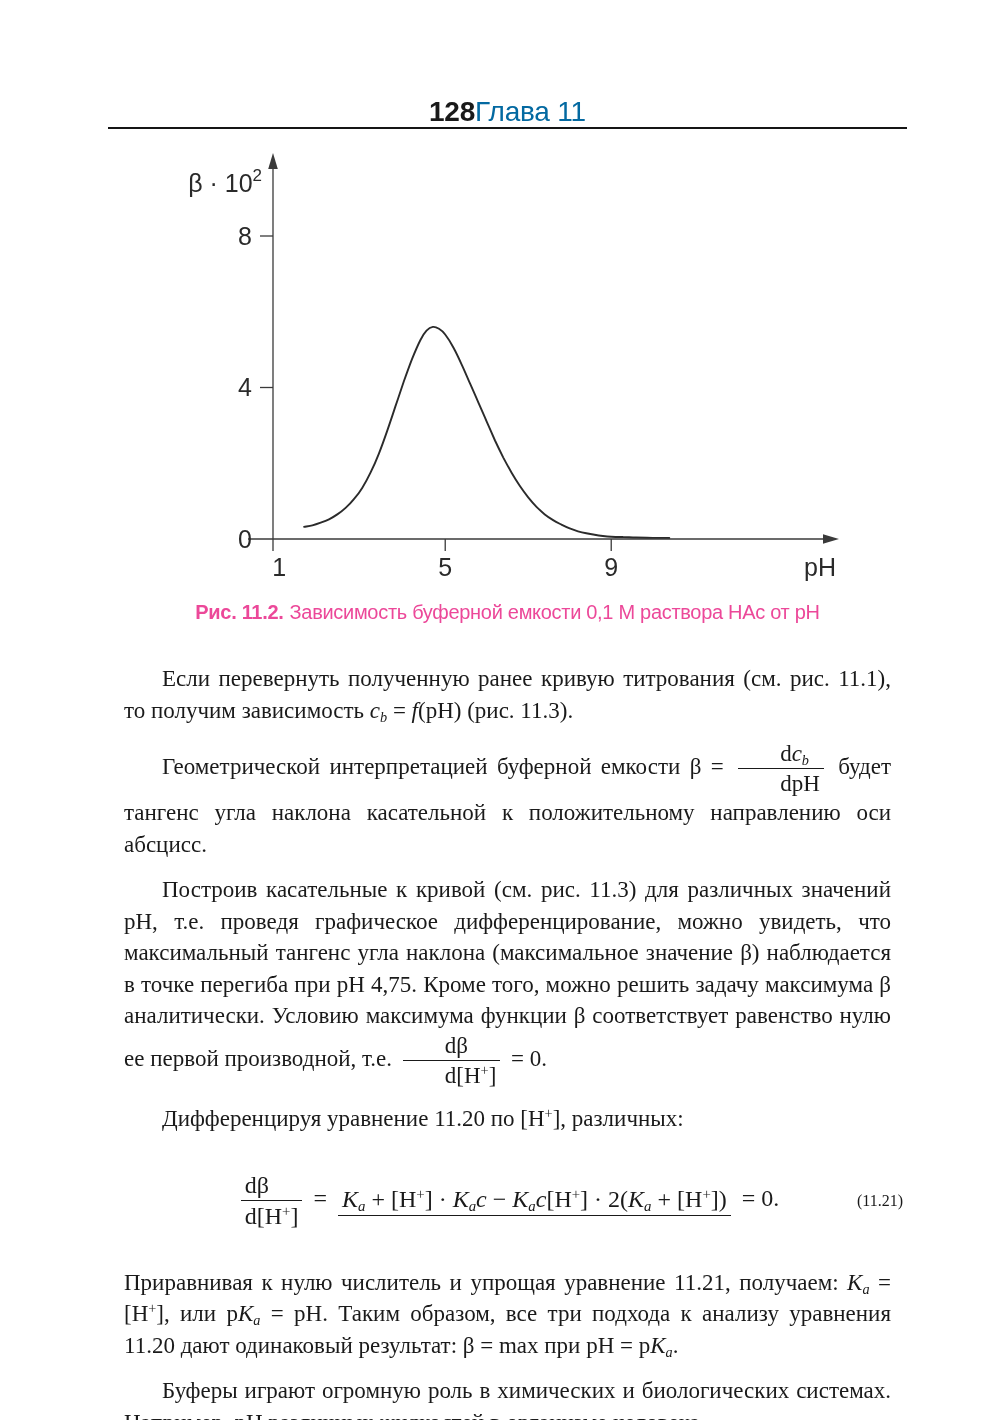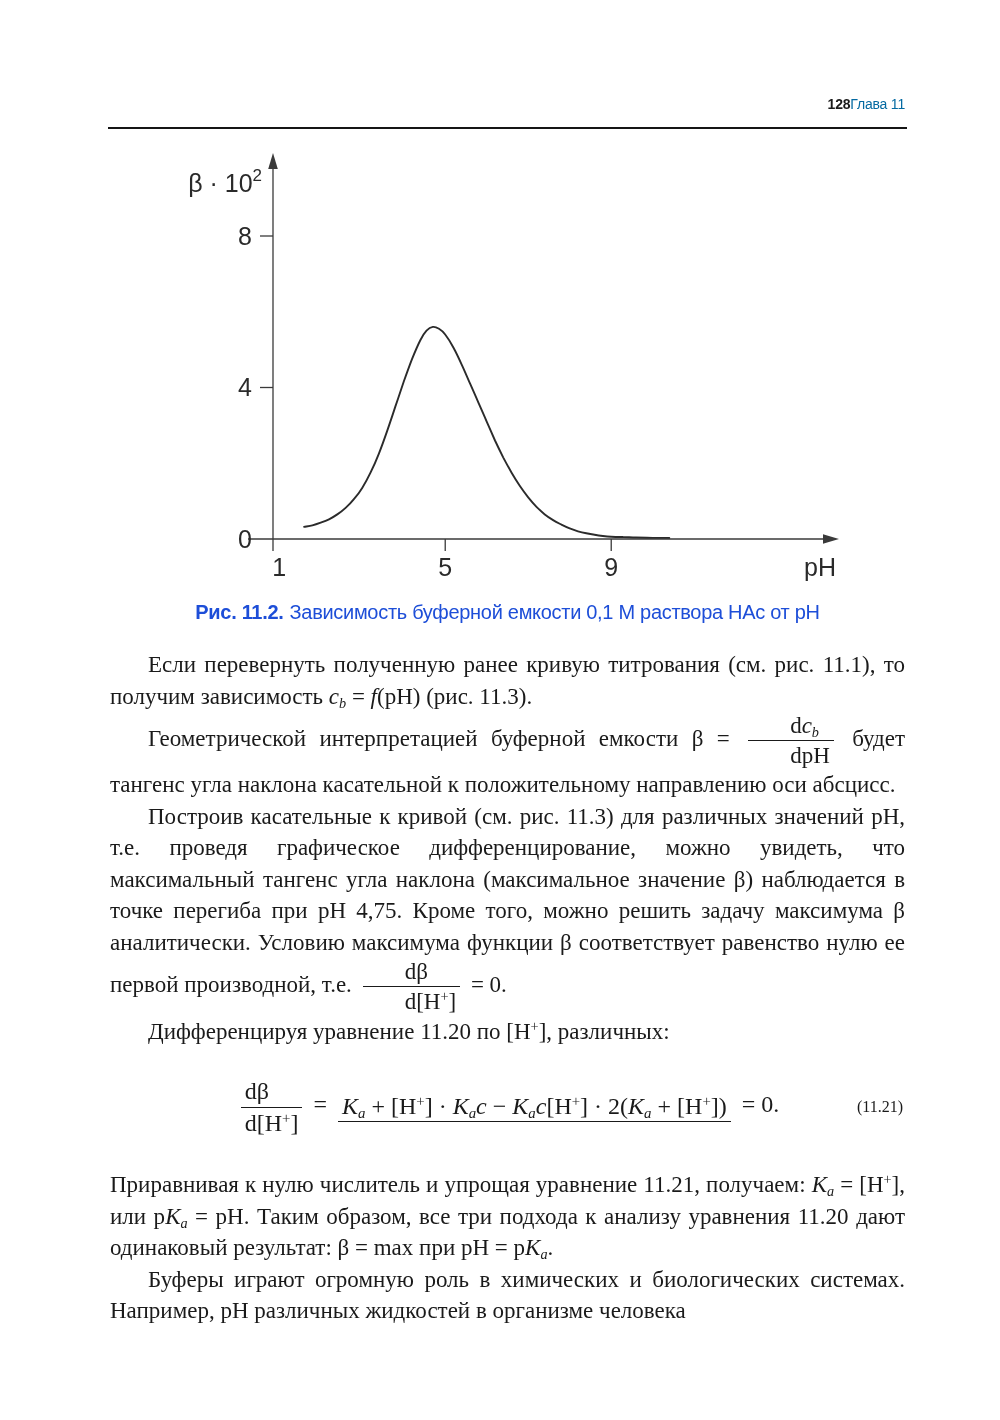--- a/index.html
+++ b/index.html
@@ -1,37 +1,37 @@
 <!DOCTYPE html>
 <html lang="ru"><head>
 <meta charset="utf-8">
 <style>
   html,body{margin:0;padding:0;background:#e8e8e8;}
   .page{position:relative;width:1000px;height:1420px;background:#ffffff;
         font-family:"Liberation Serif",serif;color:#1a1a1a;overflow:hidden;margin:0 auto;}
 
   
   .hdr{position:absolute;left:110px;top:96px;width:795px;display:flex;
-       justify-content:flex-end;align-items:baseline;
-       font-family:"Liberation Sans",sans-serif;font-size:14px;letter-spacing:-.2px;}
+       justify-content:center;align-items:baseline;
+       font-family:"Liberation Sans",sans-serif;font-size:28px;letter-spacing:-.2px;}
   .hdr .num{font-weight:700;}
   .hdr .chap{font-weight:400;color:#0369a1;}
   .rule{position:absolute;left:108px;top:127px;width:799px;border-top:2px solid #151515;}
 
   
   .fig{position:absolute;left:144px;top:148px;width:780px;height:450px;}
   svg text{font-family:"Liberation Sans",sans-serif;fill:#2a2a2a;}
   .caption{position:absolute;left:110px;top:601px;width:795px;text-align:center;
-           font-family:"Liberation Sans",sans-serif;font-size:20px;letter-spacing:-.3px;color:#1d4ed8;}
+           font-family:"Liberation Sans",sans-serif;font-size:20px;letter-spacing:-.3px;color:#ec4899;}
   .caption b{font-weight:700;margin-right:6px;}
 
   
   .body-text{position:absolute;left:110px;top:649px;width:795px;
              font-size:23px;line-height:31.5px;text-align:justify;}
-  .body-text p{margin:0;}
+  .body-text p{margin:14px;}
   .indent{text-indent:38px;}
 
   
   .i{font-style:italic;}
   .sup{font-size:62%;vertical-align:.55em;line-height:0;}
   .isub{font-style:italic;font-size:62%;vertical-align:-.25em;line-height:0;}
   .frac{display:inline-flex;flex-direction:column;vertical-align:middle;
         text-align:left;margin:0 5px;line-height:1.18;}
   .frac .fn{border-bottom:1.4px solid #1a1a1a;padding:0 4px 1px;}
   .frac .fd{padding:1px 4px 0;}

